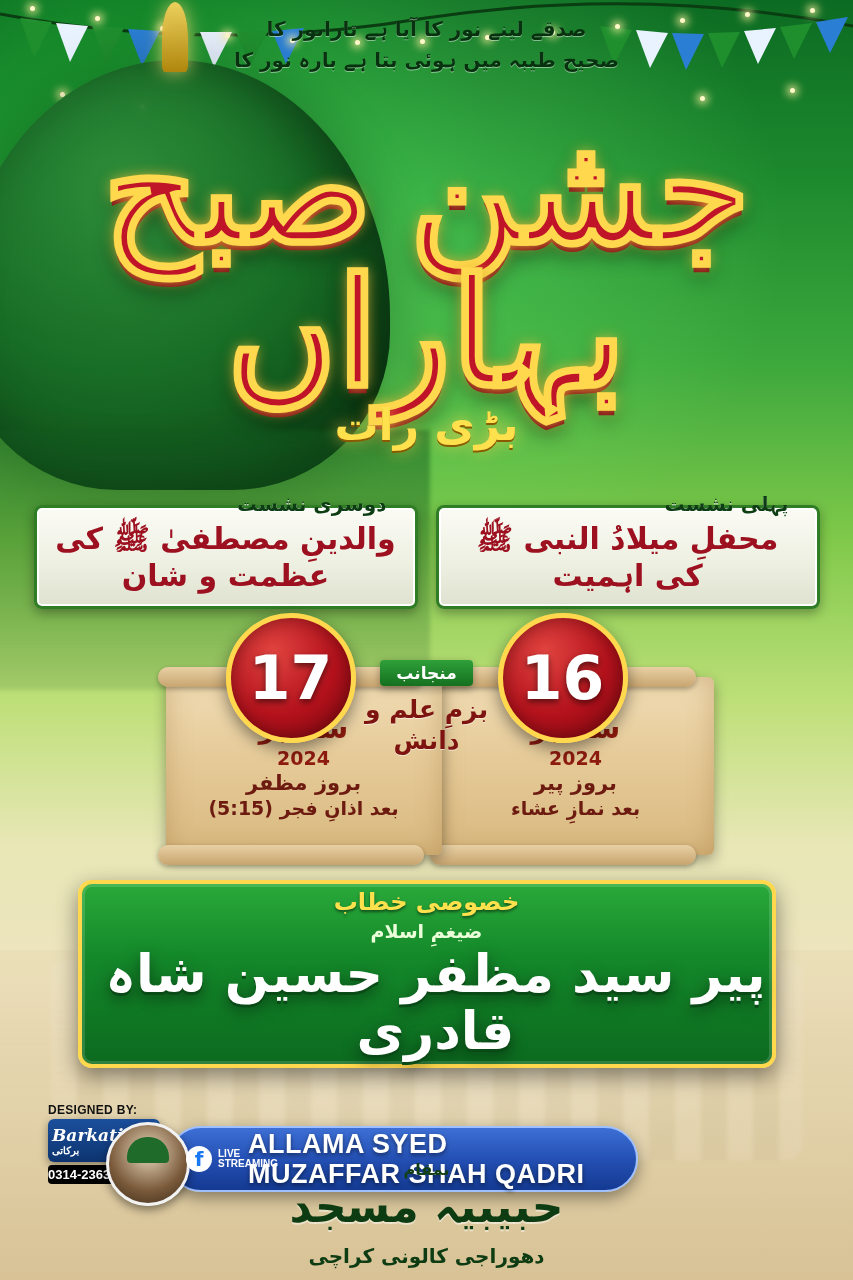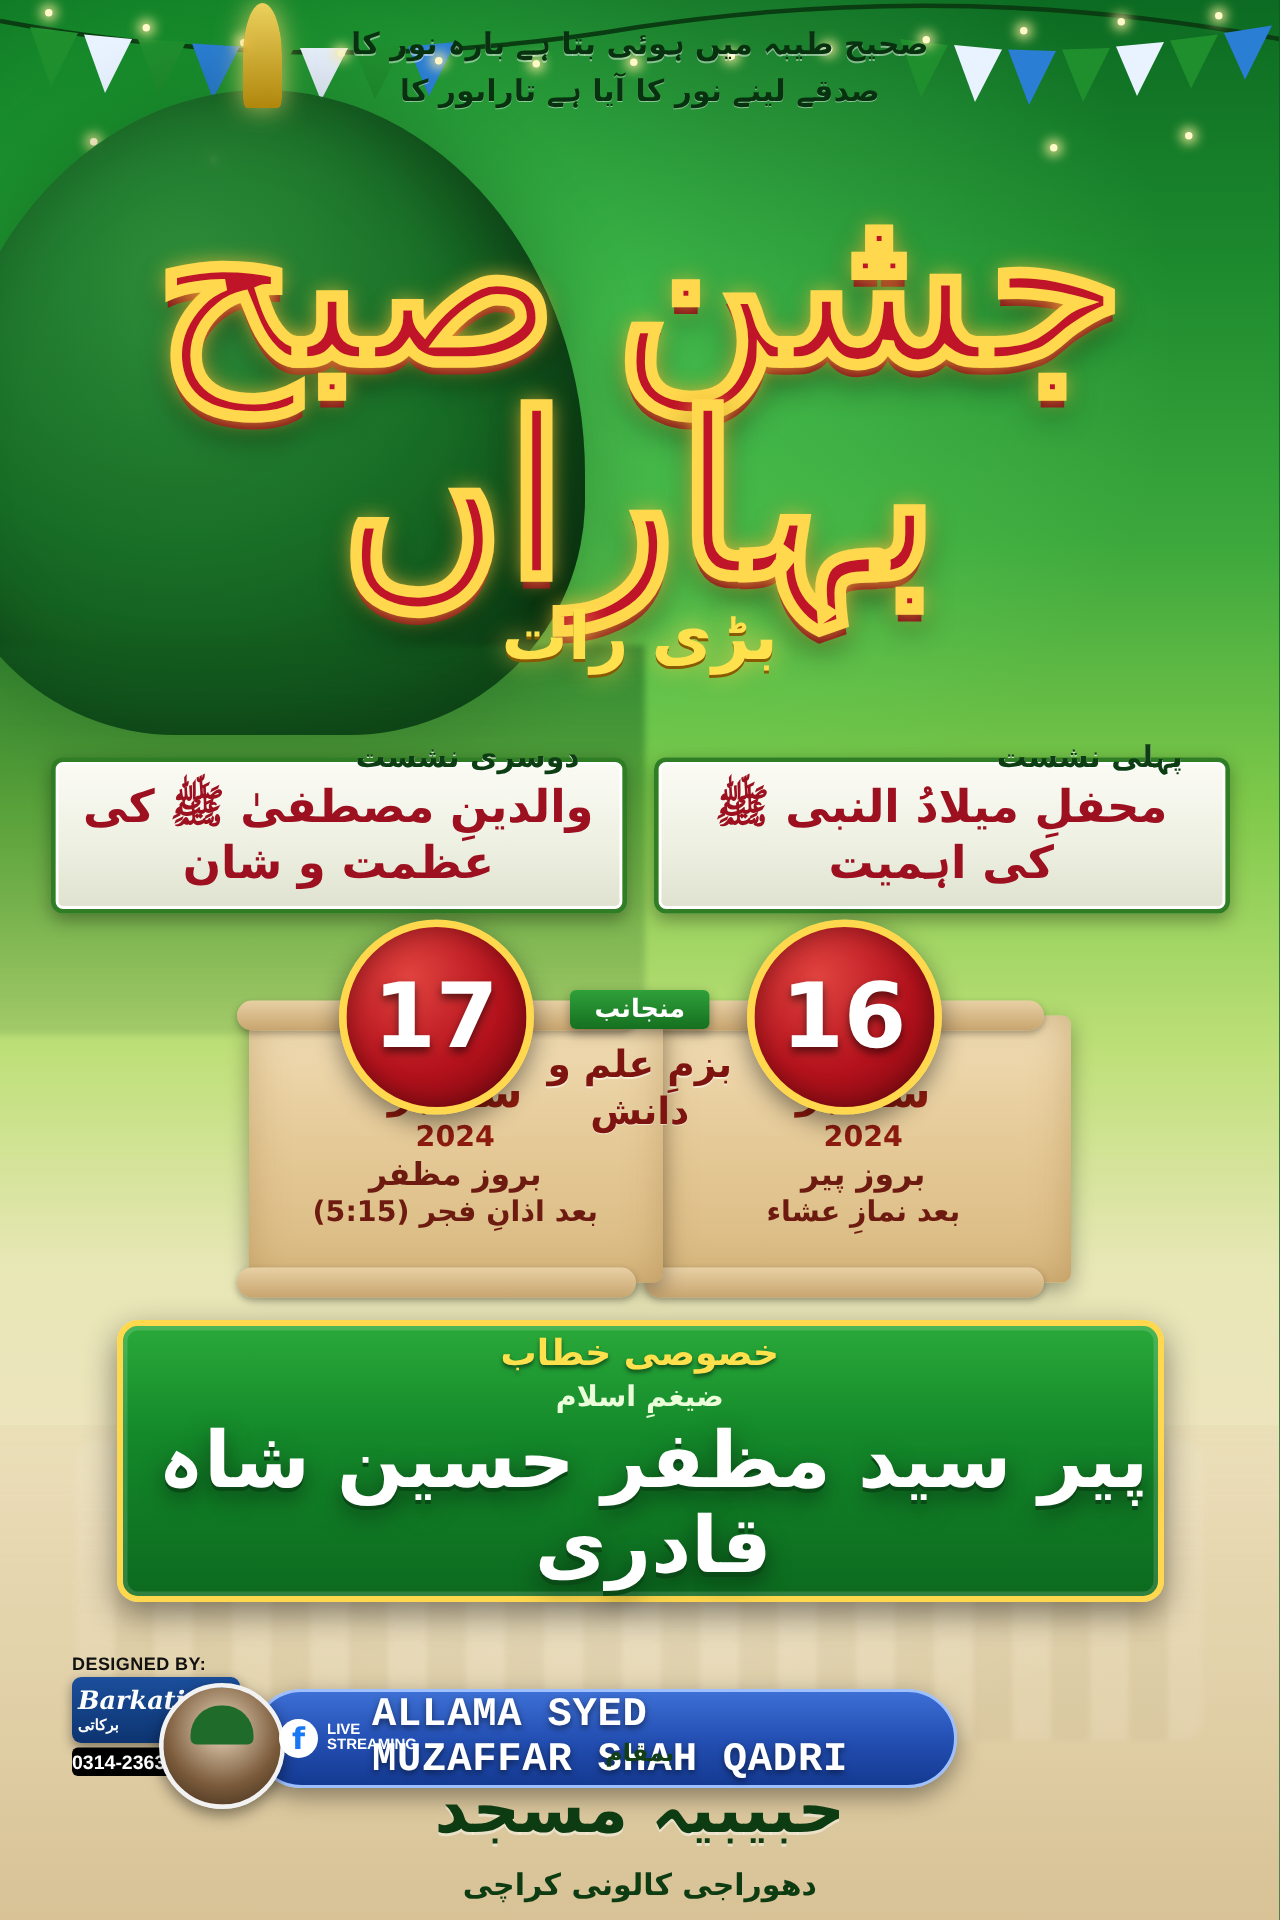--- a/index.html
+++ b/index.html
@@ -231,21 +231,21 @@
   .fb-circle{
     width:26px;height:26px;border-radius:50%;background:#fff;color:#1877f2;
     font-family:"DejaVu Sans", sans-serif;font-size:20px;font-weight:700;
     display:flex;align-items:center;justify-content:center;line-height:1;
   }
   .fb-live{
     color:#fff;font-family:"Liberation Sans", sans-serif;font-size:10px;font-weight:700;
     line-height:1.05;text-align:left;
   }
   .live-name{
-    color:#fff;font-family:Liberation Mono, monospace;font-weight:700;
+    color:#fff;font-family:Liberation Sans, sans-serif;font-weight:700;
     font-size:27px;line-height:1.12;letter-spacing:.5px;
     text-shadow:0 2px 4px rgba(0,0,0,.5);
   }
   
   .venue{
     position:absolute;left:0;bottom:12px;width:100%;text-align:center;direction:rtl;
     font-family:"DejaVu Sans", sans-serif;font-weight:700;color:#0d3b12;
   }
   .venue-top{font-size:16px;color:#123f16;margin-bottom:2px;}
   .venue-main{font-size:44px;text-shadow:0 2px 0 rgba(255,255,255,.45);}
@@ -298,22 +298,22 @@
     <span style="left:700px;top:96px"></span>
       <span style="left:790px;top:88px"></span>
   </div>
 
   <div class="dome"></div>
   <div class="dome-base"></div>
 
   <div class="bottom-scene"></div>
 
   <div class="couplet">
+    <div>صدقے لینے نور کا آیا ہے تاراںور کا</div>
     <div>صحیح طیبہ میں ہوئی بتا ہے بارہ نور کا</div>
-    <div>صدقے لینے نور کا آیا ہے تاراںور کا</div>
   </div>
 
   <div class="title-wrap">
     <div class="title-main">جشن صبح بہاراں</div>
     <div class="title-sub">بڑی رات</div>
   </div>
 
   <div class="sessions">
     <div class="session">
       <div class="s-label">پہلی نشست</div>

